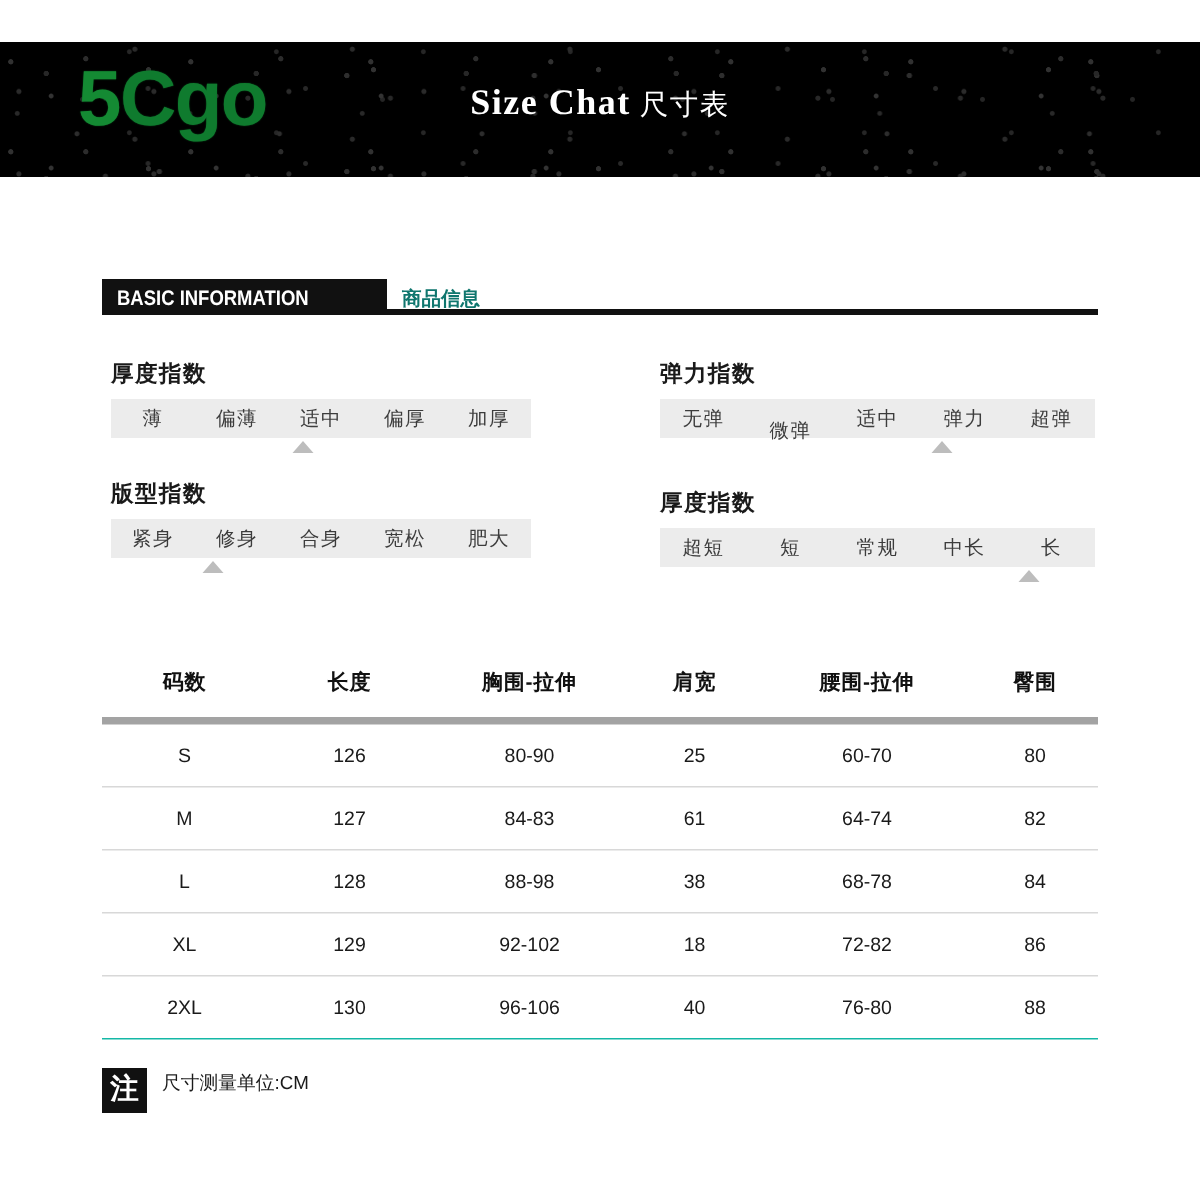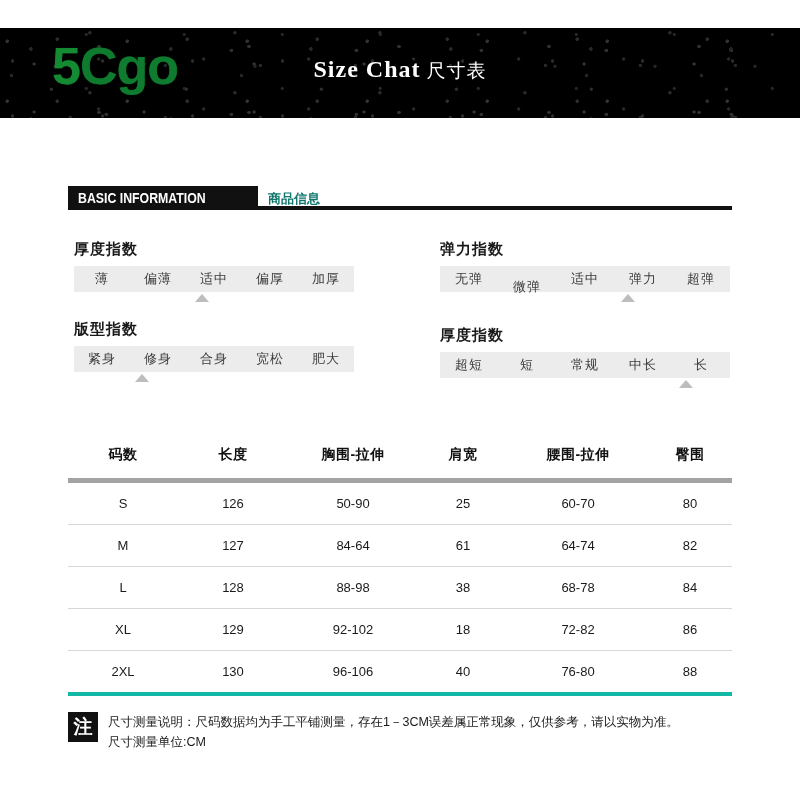--- a/index.html
+++ b/index.html
@@ -188,21 +188,21 @@
     letter-spacing: 0.5px;
   }
   table.size-table td {
     font-size: 13px;
     color: #1a1a1a;
     text-align: center;
     padding: 13px 0 13px 0;
     border-bottom: 1px solid #d8d8d8;
   }
   table.size-table tr.last td {
-    border-bottom: 4px solid #14b8a6;
+    border-bottom: 1px solid #14b8a6;
   }
 
   
   .note {
     position: absolute;
     left: 68px;
     top: 712px;
     width: 680px;
     display: flex;
     align-items: flex-start;
@@ -320,29 +320,29 @@
           <th>胸围-拉伸</th>
           <th>肩宽</th>
           <th>腰围-拉伸</th>
           <th>臀围</th>
         </tr>
       </thead>
       <tbody>
         <tr>
           <td>S</td>
           <td>126</td>
-          <td>50-90</td>
+          <td>80-90</td>
           <td>25</td>
           <td>60-70</td>
           <td>80</td>
         </tr>
         <tr>
           <td>M</td>
           <td>127</td>
-          <td>84-64</td>
+          <td>84-83</td>
           <td>61</td>
           <td>64-74</td>
           <td>82</td>
         </tr>
         <tr>
           <td>L</td>
           <td>128</td>
           <td>88-98</td>
           <td>38</td>
           <td>68-78</td>
@@ -364,18 +364,17 @@
           <td>76-80</td>
           <td>88</td>
         </tr>
       </tbody>
     </table>
   </div>
 
   <div class="note">
     <div class="note-badge">注</div>
     <div class="note-text">
-      <div>尺寸测量说明：尺码数据均为手工平铺测量，存在1－3CM误差属正常现象，仅供参考，请以实物为准。</div>
       <div>尺寸测量单位:CM</div>
     </div>
   </div>
 
 </div>
 
 </body></html>

